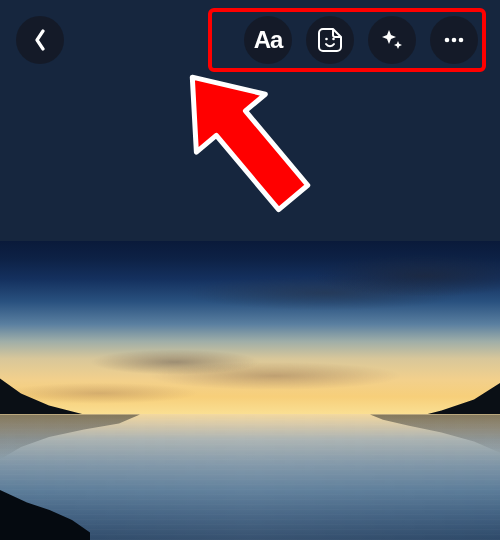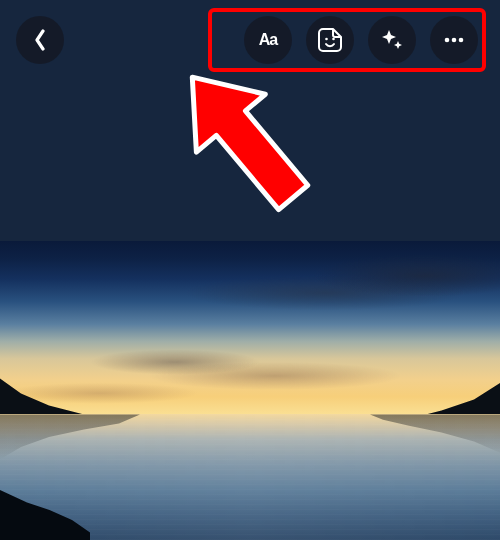--- a/index.html
+++ b/index.html
@@ -43,21 +43,21 @@
     border-radius: 50%;
     background: rgba(20,25,36,0.85);
     display: flex;
     align-items: center;
     justify-content: center;
     cursor: pointer;
   }
   .aa-text {
     color: #fff;
     font-weight: 700;
-    font-size: 16px;
+    font-size: 24px;
     letter-spacing: -1px;
   }
   .icon-svg { width: 26px; height: 26px; }
   .highlight-box {
     position: absolute;
     border: 4px solid #ff0000;
     border-radius: 6px;
     z-index: 20;
     pointer-events: none;
   }

